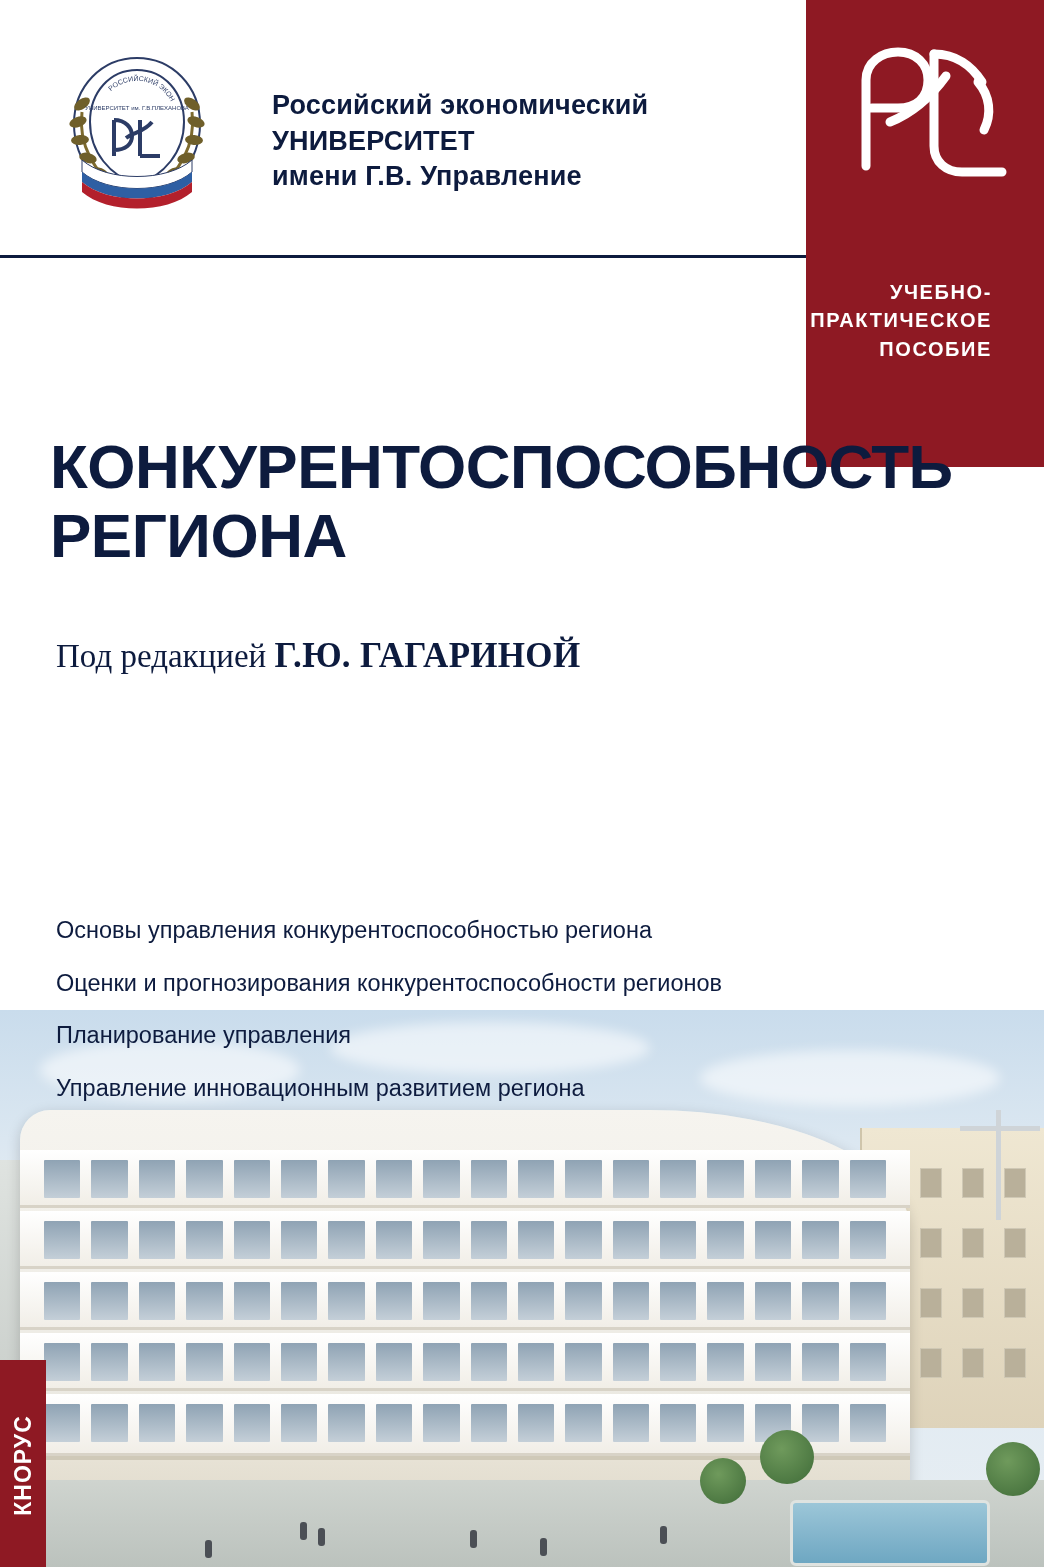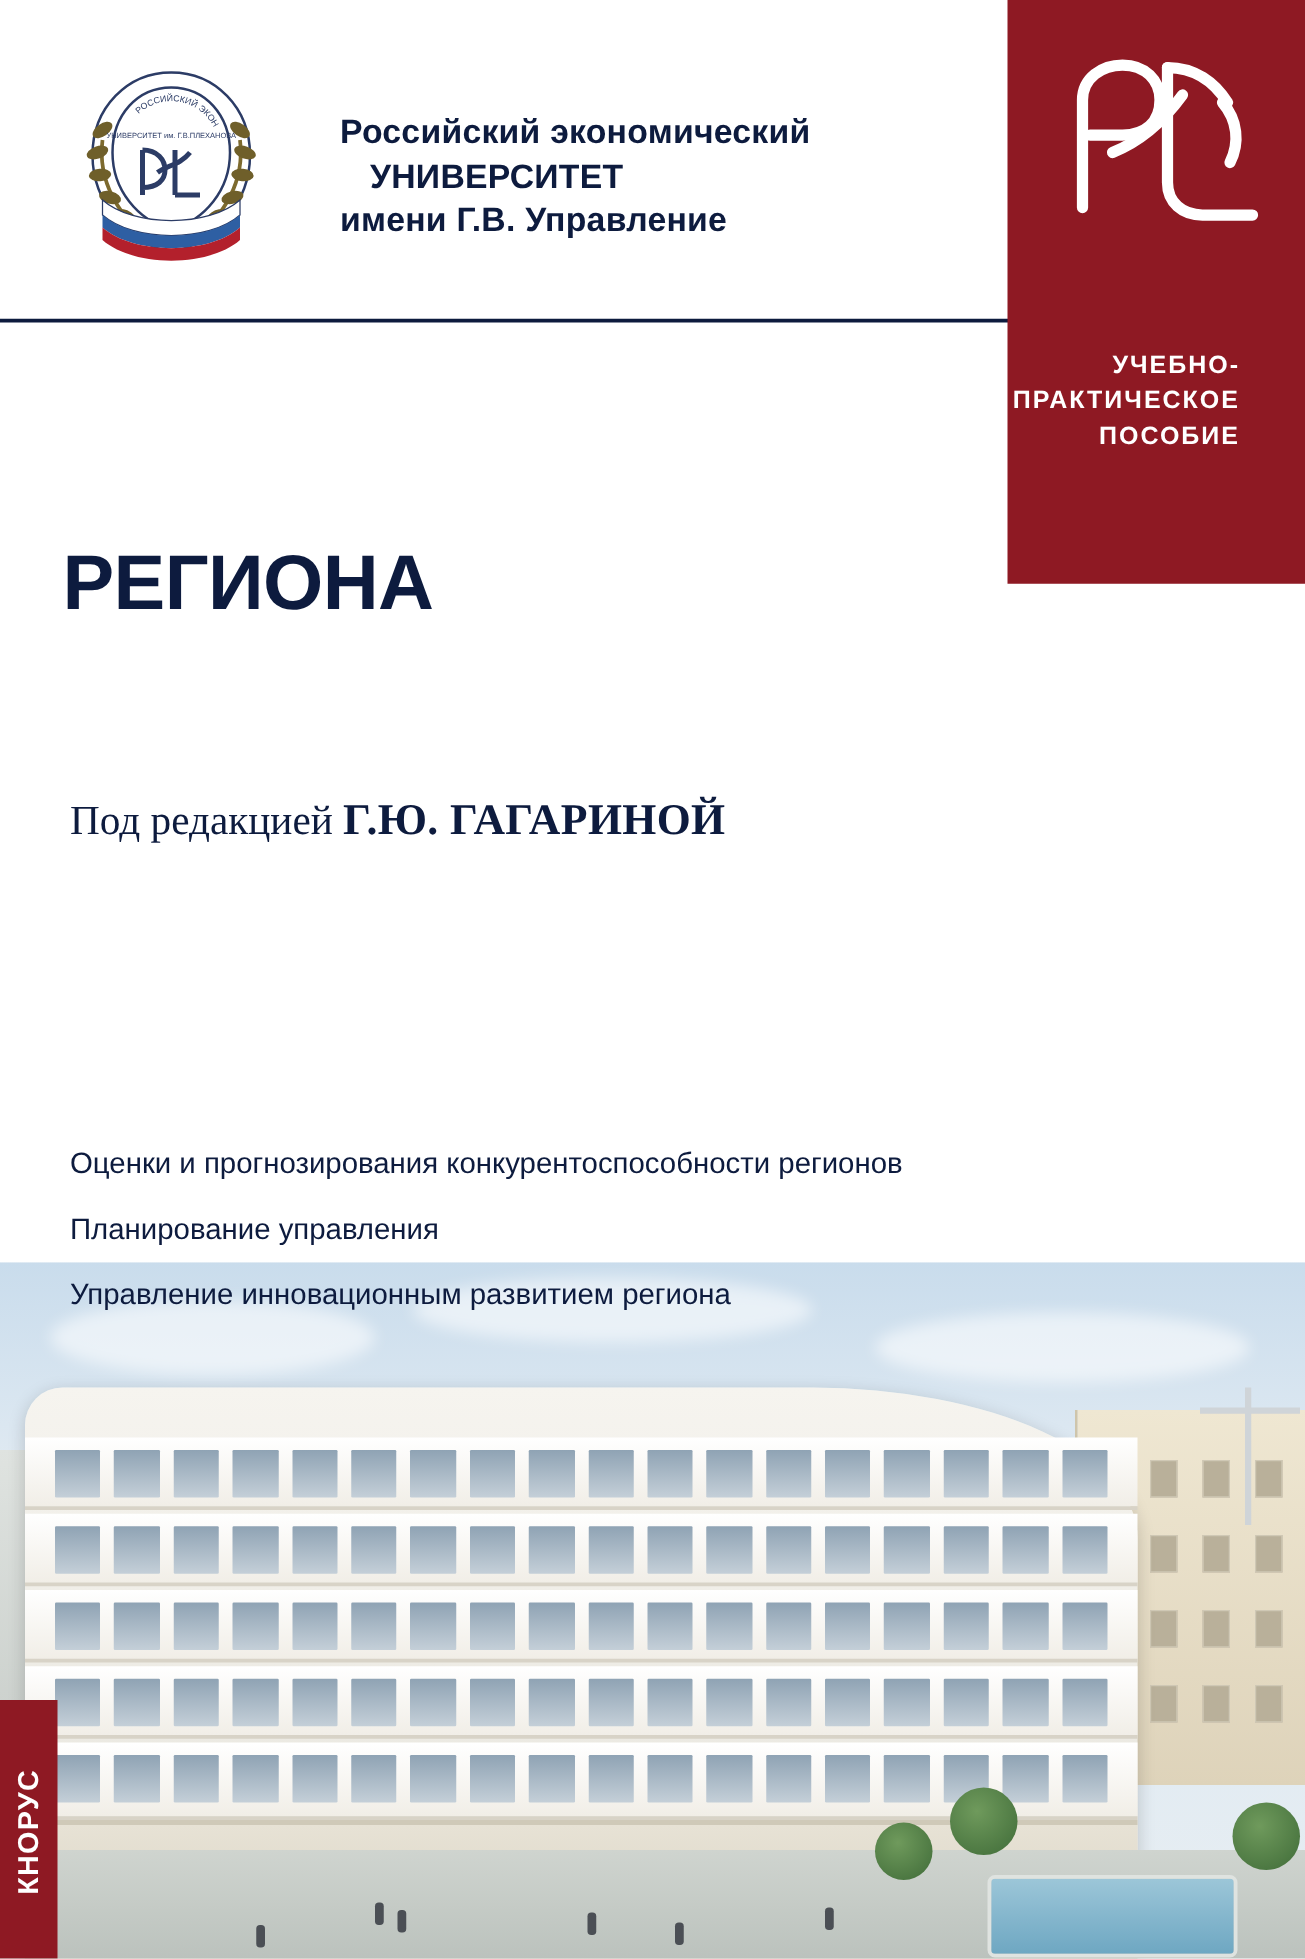--- a/index.html
+++ b/index.html
@@ -36,21 +36,21 @@
   .univ-name {
     position: absolute;
     left: 272px; top: 88px;
     color: #0d1b3e;
     font-weight: bold;
     font-size: 27px;
     line-height: 1.32;
     letter-spacing: 0.2px;
   }
   .univ-name .l1 { display: block; }
-  .univ-name .l2 { display: block; margin-left: 24px; }
+  .univ-name .l2 { display: block; }
   .univ-name .l3 { display: block; }
 
   
   .red-panel {
     position: absolute;
     left: 806px; top: 0;
     width: 238px; height: 467px;
     background: #8e1923;
   }
   .red-panel .monogram {
@@ -326,28 +326,32 @@
       </svg>
     </div>
     <div class="series-label">
       <span>УЧЕБНО-</span>
       <span>ПРАКТИЧЕСКОЕ</span>
       <span>ПОСОБИЕ</span>
     </div>
   </div>
 
   <div class="title">
+    <span class="t1">КОНКУРЕНТОСПОСОБНОСТЬ</span>
     <span class="t2">РЕГИОНА</span>
   </div>
 
   <div class="editor">
     <span>Под редакцией </span><span class="ed-name">Г.Ю. ГАГАРИНОЙ</span>
   </div>
 
   <div class="topics">
+    <div class="topic">
+      <span class="tl">Основы управления конкурентоспособностью региона</span>
+    </div>
     <div class="topic">
       <span class="tl">Оценки и прогнозирования конкурентоспособности регионов</span>
     </div>
     <div class="topic">
       <span class="tl">Планирование управления</span>
     </div>
     <div class="topic">
       <span class="tl">Управление инновационным развитием региона</span>
     </div>
   </div>

